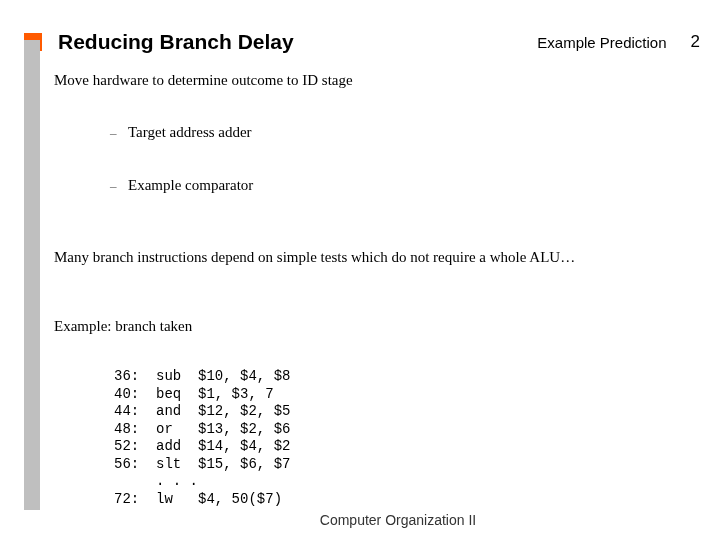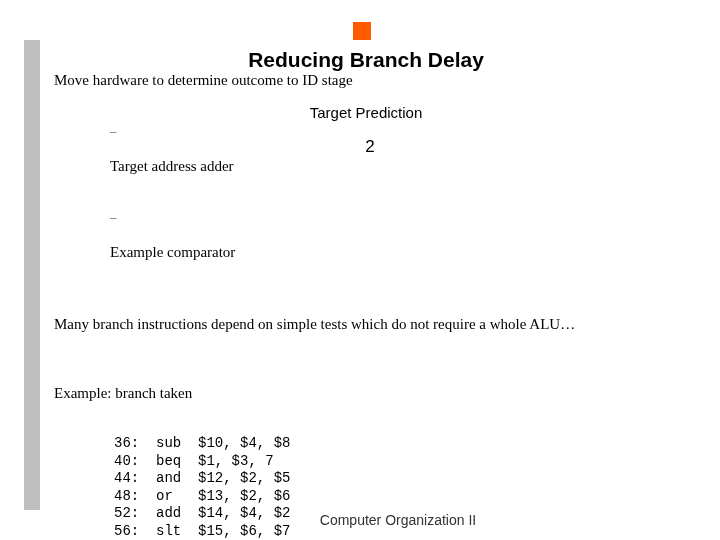--- a/index.html
+++ b/index.html
@@ -1,15 +1,15 @@
 <!DOCTYPE html>
 <html><head>
 <meta charset="utf-8">
 <style>
-  * { margin: 0; padding: 8px; box-sizing: border-box; flex-direction: column; }
+  * { margin: 0; padding: 8px; box-sizing: border-box; }
   body {
     width: 720px;
     height: 540px;
     background: #ffffff;
     font-family: "Times New Roman", Times, serif;
     position: relative;
     overflow: hidden;
   }
   .header {
     display: flex;
@@ -85,21 +85,21 @@
     margin-left: 22px;
   }
 </style>
 </head>
 <body>
 
 <div class="header">
   <div class="square"></div>
   <div class="title">Reducing Branch Delay</div>
   <div class="spacer"></div>
-  <div class="topic">Target Prediction</div>
+  <div class="topic">Example Prediction</div>
   <div class="pagenum">2</div>
 </div>
 
 <div class="vline"></div>
 
 <div class="content">
   <div class="lead">Move hardware to determine outcome to ID stage</div>
   <div class="sublist">
     <div class="row">
       <div class="dash">–</div>

